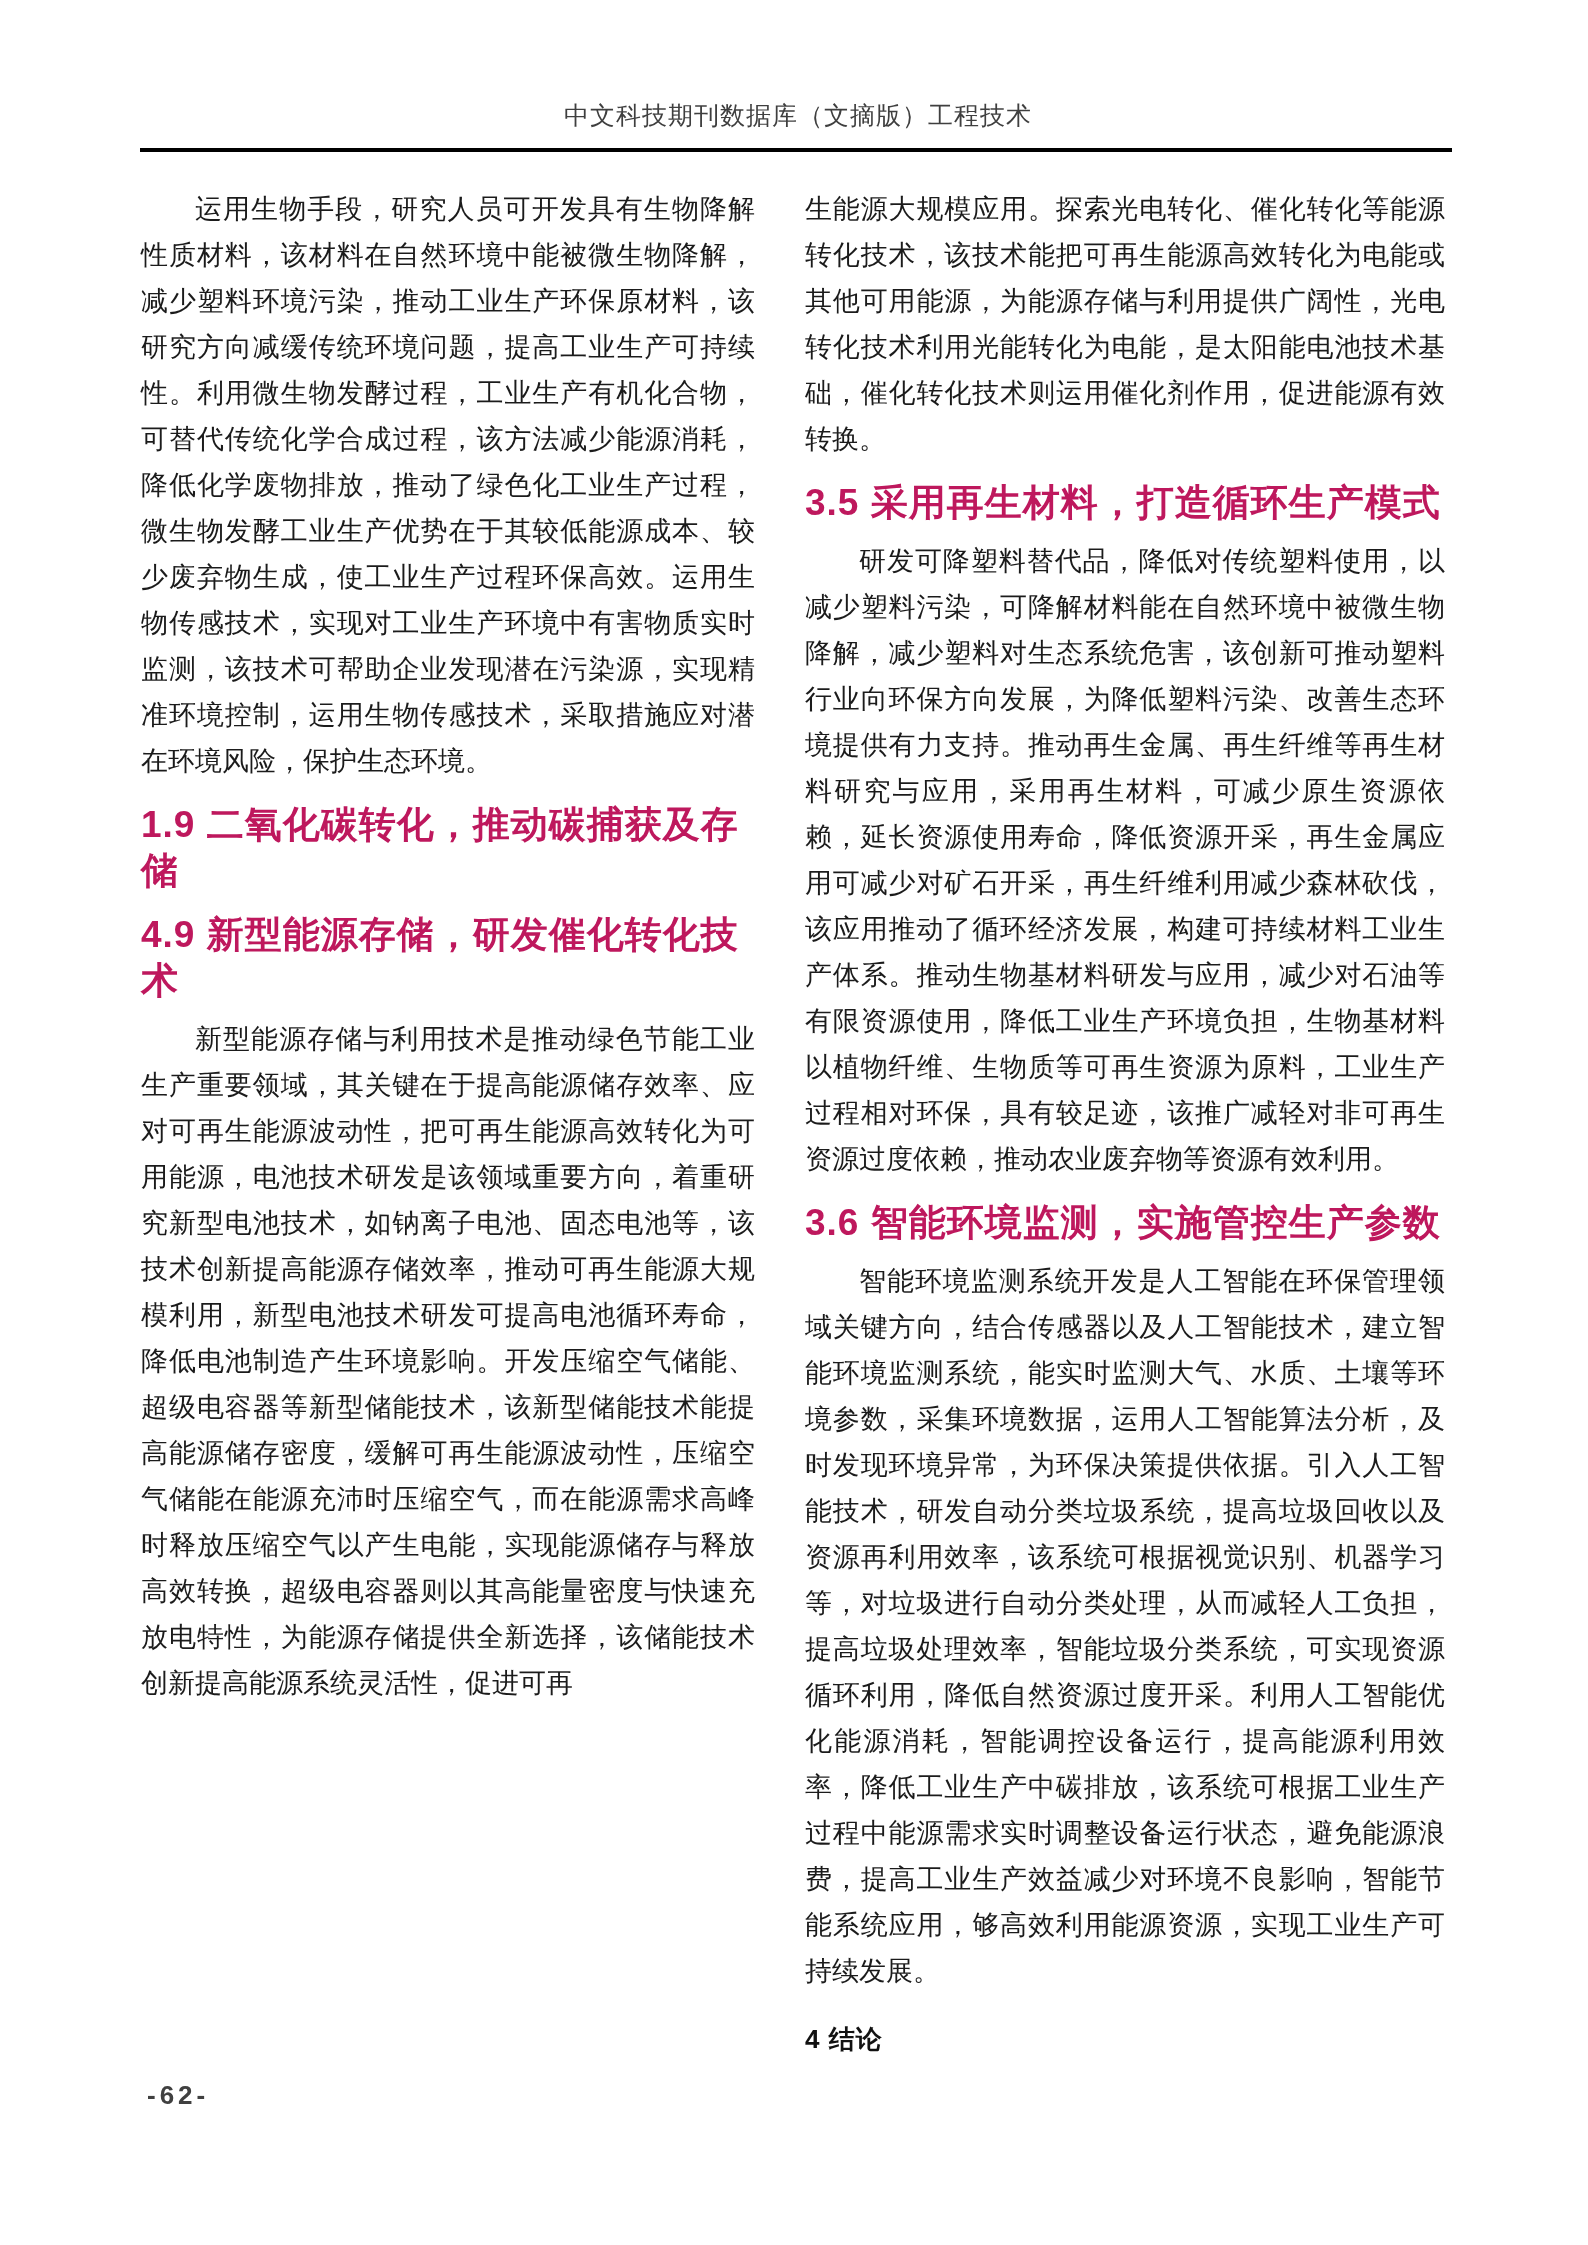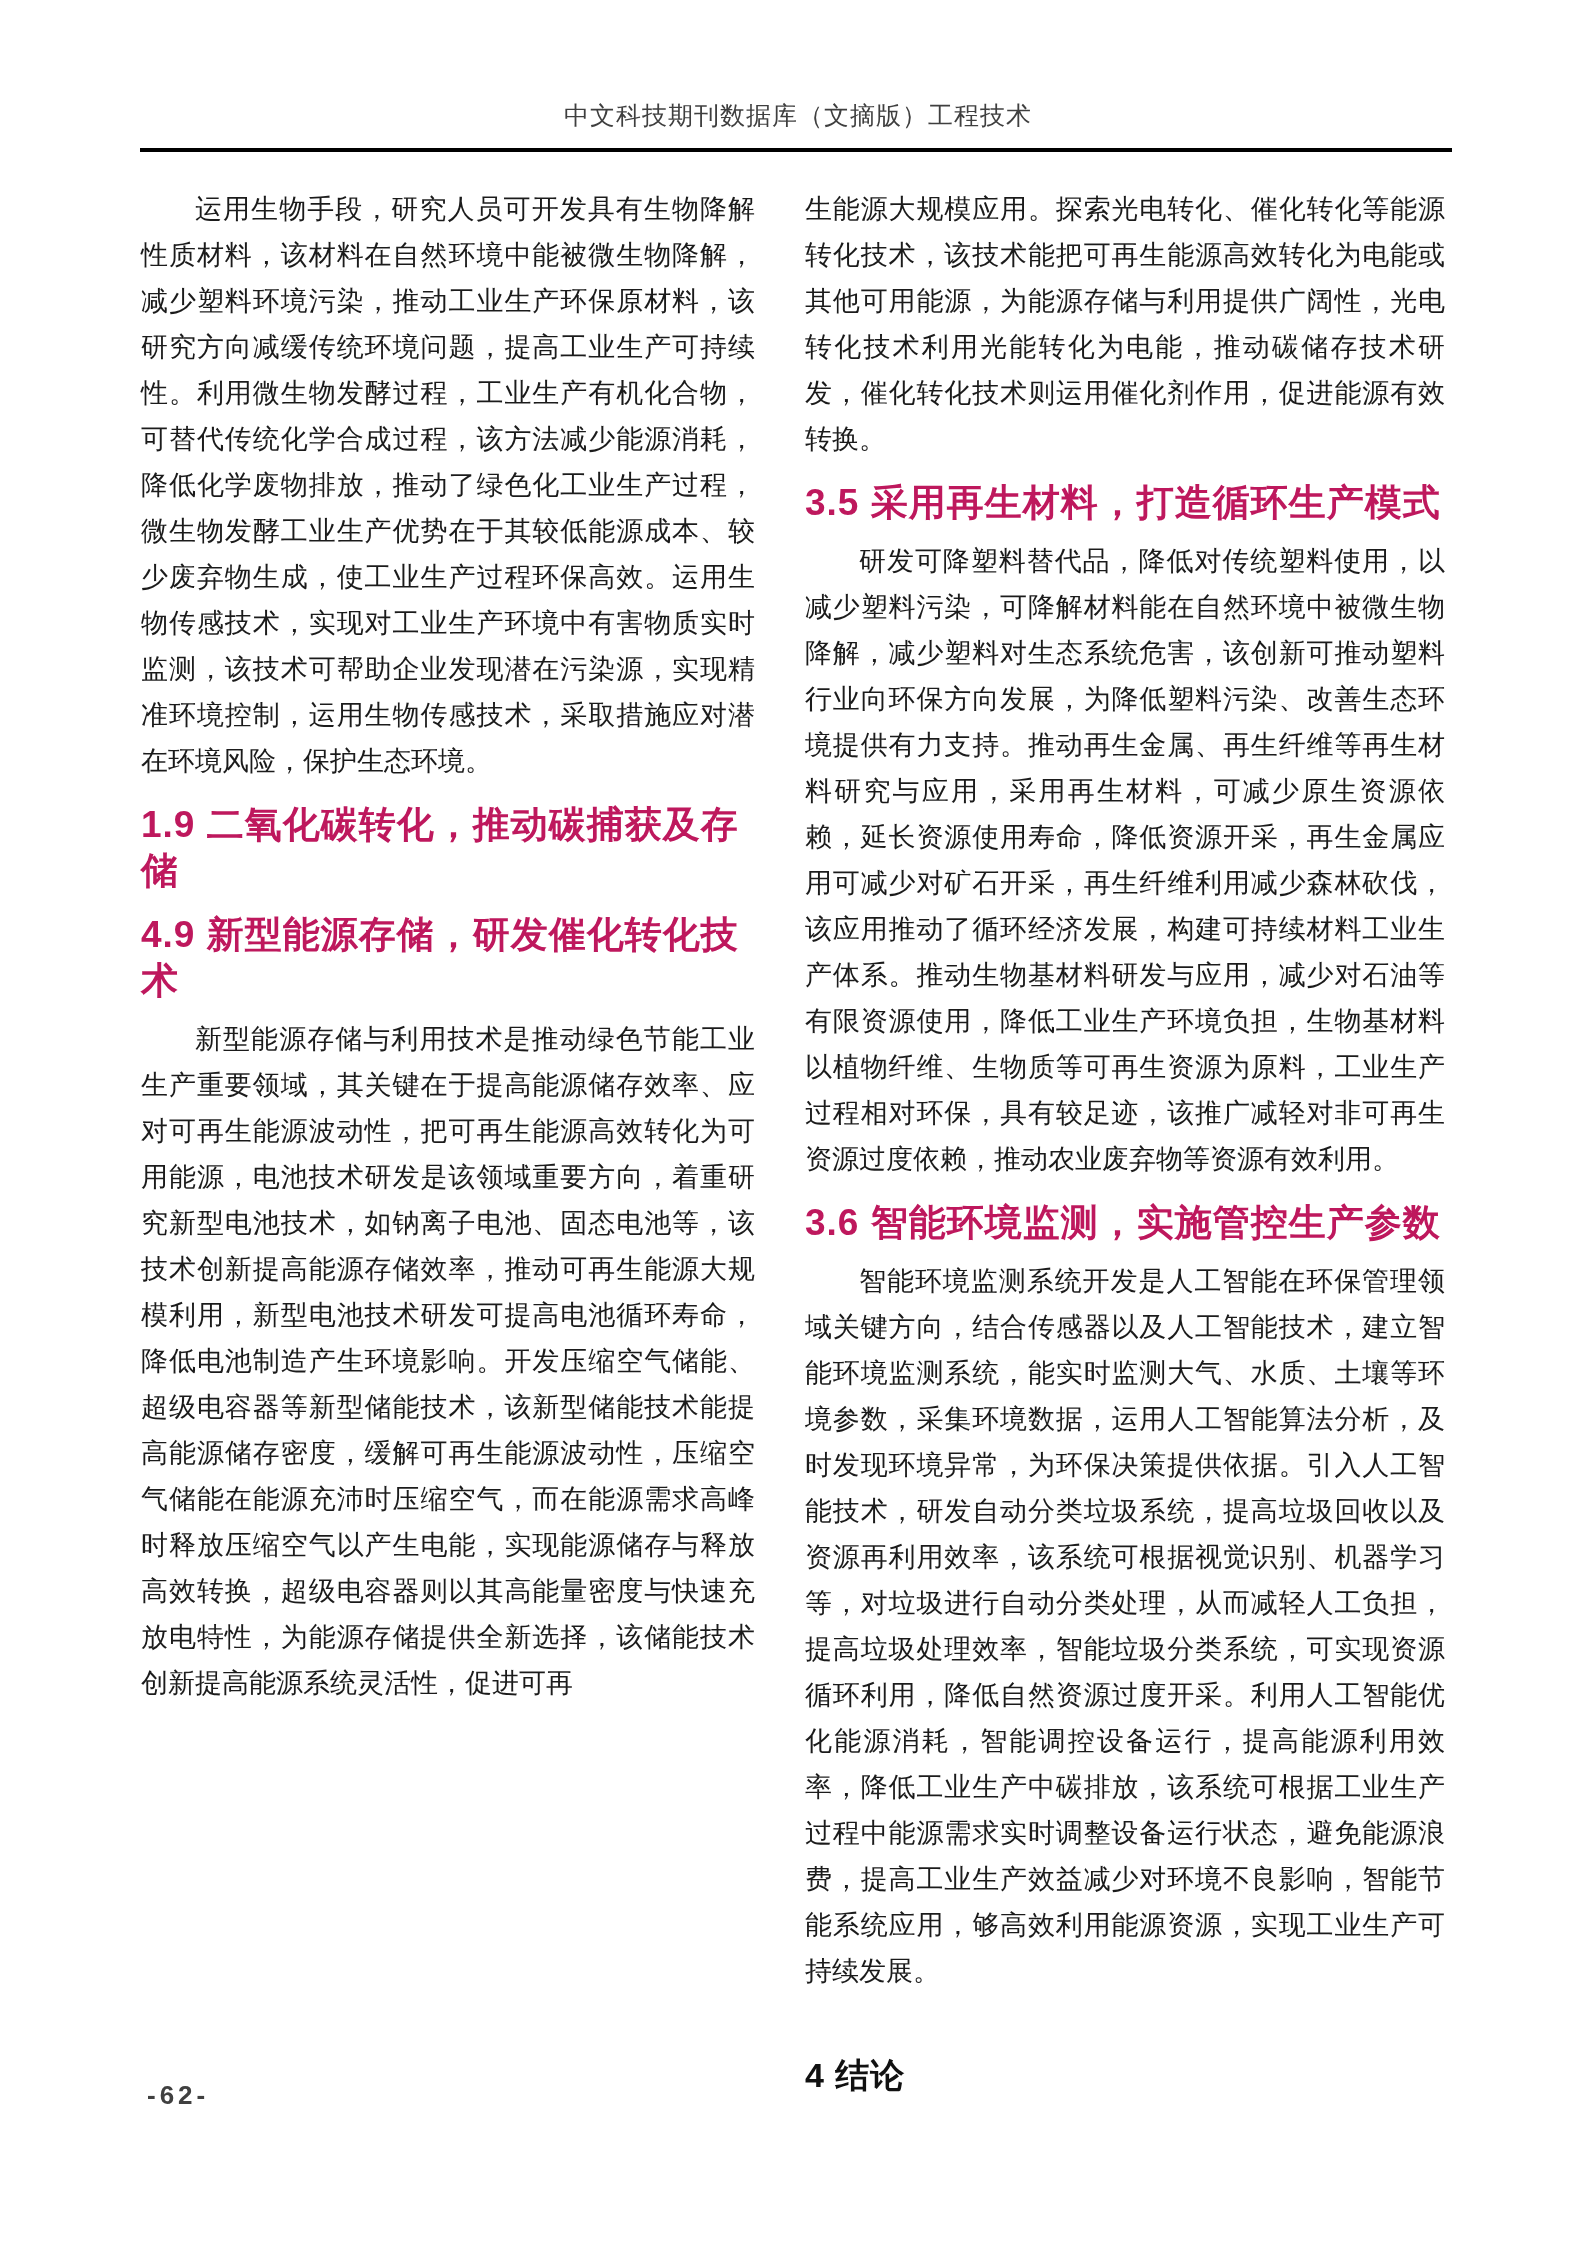--- a/index.html
+++ b/index.html
@@ -45,23 +45,23 @@
     font-weight:700;
     font-size:37px;
     line-height:46px;
     margin:18px 0 12px 0;
     letter-spacing:1px;
     color:#be185d;
   }
   h1.sec-l1 {
     font-family:"Liberation Sans","DejaVu Sans",sans-serif;
     font-weight:700;
-    font-size:34px;
+    font-size:26px;
     line-height:50px;
-    margin:56px 0 12px 0;
+    margin:20px 0 12px 0;
     letter-spacing:1px;
     color:#111111;
   }
   .footer-pagenum {
     position:absolute; left:147px; top:2080px;
     font-family:"Liberation Sans","DejaVu Sans",sans-serif;
     font-weight:700;
     font-size:26px;
     letter-spacing:4px;
     color:#404040;
@@ -77,21 +77,21 @@
   <div class="header-rule"></div>
 
   <div class="content">
     <div class="col col-left">
         <p class="para indent">运用生物手段，研究人员可开发具有生物降解性质材料，该材料在自然环境中能被微生物降解，减少塑料环境污染，推动工业生产环保原材料，该研究方向减缓传统环境问题，提高工业生产可持续性。利用微生物发酵过程，工业生产有机化合物，可替代传统化学合成过程，该方法减少能源消耗，降低化学废物排放，推动了绿色化工业生产过程，微生物发酵工业生产优势在于其较低能源成本、较少废弃物生成，使工业生产过程环保高效。运用生物传感技术，实现对工业生产环境中有害物质实时监测，该技术可帮助企业发现潜在污染源，实现精准环境控制，运用生物传感技术，采取措施应对潜在环境风险，保护生态环境。</p>
         <h2 class="sec">1.9 二氧化碳转化，推动碳捕获及存储</h2>
         <h2 class="sec">4.9 新型能源存储，研发催化转化技术</h2>
         <p class="para indent">新型能源存储与利用技术是推动绿色节能工业生产重要领域，其关键在于提高能源储存效率、应对可再生能源波动性，把可再生能源高效转化为可用能源，电池技术研发是该领域重要方向，着重研究新型电池技术，如钠离子电池、固态电池等，该技术创新提高能源存储效率，推动可再生能源大规模利用，新型电池技术研发可提高电池循环寿命，降低电池制造产生环境影响。开发压缩空气储能、超级电容器等新型储能技术，该新型储能技术能提高能源储存密度，缓解可再生能源波动性，压缩空气储能在能源充沛时压缩空气，而在能源需求高峰时释放压缩空气以产生电能，实现能源储存与释放高效转换，超级电容器则以其高能量密度与快速充放电特性，为能源存储提供全新选择，该储能技术创新提高能源系统灵活性，促进可再</p>
       </div>
     <div class="col col-right">
-        <p class="para">生能源大规模应用。探索光电转化、催化转化等能源转化技术，该技术能把可再生能源高效转化为电能或其他可用能源，为能源存储与利用提供广阔性，光电转化技术利用光能转化为电能，推动碳储存技术研发，催化转化技术则运用催化剂作用，促进能源有效转换。</p>
+        <p class="para">生能源大规模应用。探索光电转化、催化转化等能源转化技术，该技术能把可再生能源高效转化为电能或其他可用能源，为能源存储与利用提供广阔性，光电转化技术利用光能转化为电能，是太阳能电池技术基础，催化转化技术则运用催化剂作用，促进能源有效转换。</p>
         <h2 class="sec">3.5 采用再生材料，打造循环生产模式</h2>
         <p class="para indent">研发可降塑料替代品，降低对传统塑料使用，以减少塑料污染，可降解材料能在自然环境中被微生物降解，减少塑料对生态系统危害，该创新可推动塑料行业向环保方向发展，为降低塑料污染、改善生态环境提供有力支持。推动再生金属、再生纤维等再生材料研究与应用，采用再生材料，可减少原生资源依赖，延长资源使用寿命，降低资源开采，再生金属应用可减少对矿石开采，再生纤维利用减少森林砍伐，该应用推动了循环经济发展，构建可持续材料工业生产体系。推动生物基材料研发与应用，减少对石油等有限资源使用，降低工业生产环境负担，生物基材料以植物纤维、生物质等可再生资源为原料，工业生产过程相对环保，具有较足迹，该推广减轻对非可再生资源过度依赖，推动农业废弃物等资源有效利用。</p>
         <h2 class="sec">3.6 智能环境监测，实施管控生产参数</h2>
         <p class="para indent">智能环境监测系统开发是人工智能在环保管理领域关键方向，结合传感器以及人工智能技术，建立智能环境监测系统，能实时监测大气、水质、土壤等环境参数，采集环境数据，运用人工智能算法分析，及时发现环境异常，为环保决策提供依据。引入人工智能技术，研发自动分类垃圾系统，提高垃圾回收以及资源再利用效率，该系统可根据视觉识别、机器学习等，对垃圾进行自动分类处理，从而减轻人工负担，提高垃圾处理效率，智能垃圾分类系统，可实现资源循环利用，降低自然资源过度开采。利用人工智能优化能源消耗，智能调控设备运行，提高能源利用效率，降低工业生产中碳排放，该系统可根据工业生产过程中能源需求实时调整设备运行状态，避免能源浪费，提高工业生产效益减少对环境不良影响，智能节能系统应用，够高效利用能源资源，实现工业生产可持续发展。</p>
         <h1 class="sec-l1">4 结论</h1>
       </div>
   </div>
 
   <div class="footer-pagenum">-62-</div>
 

